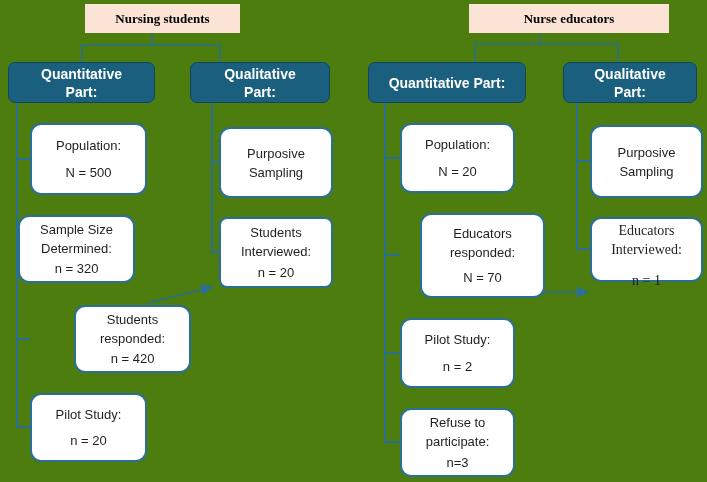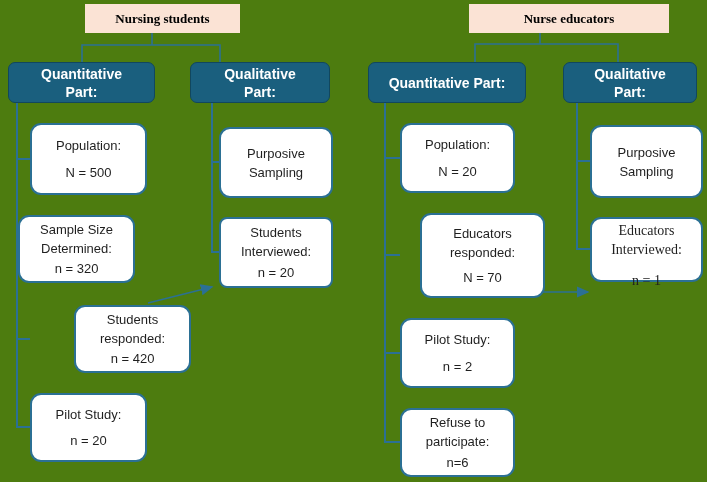--- a/index.html
+++ b/index.html
@@ -117,21 +117,21 @@
     <div class="value">N = 70</div>
   </div>
 
   <div class="box" style="left:400px;top:318px;width:115px;height:70px;">
     <div class="label">Pilot Study:</div>
     <div class="value">n = 2</div>
   </div>
 
   <div class="box" style="left:400px;top:408px;width:115px;height:69px;align-items:center;">
     <div class="label">Refuse to participate:</div>
-    <div class="value">n=6</div>
+    <div class="value">n=3</div>
   </div>
 
   <div class="box" style="left:590px;top:125px;width:113px;height:73px;">
     <div class="label">Purposive Sampling</div>
 
   </div>
 
   <div class="box serif" style="left:590px;top:217px;width:113px;height:65px;gap:12px;">
     <div class="label">Educators Interviewed:</div>
     <div class="value">n = 1</div>

